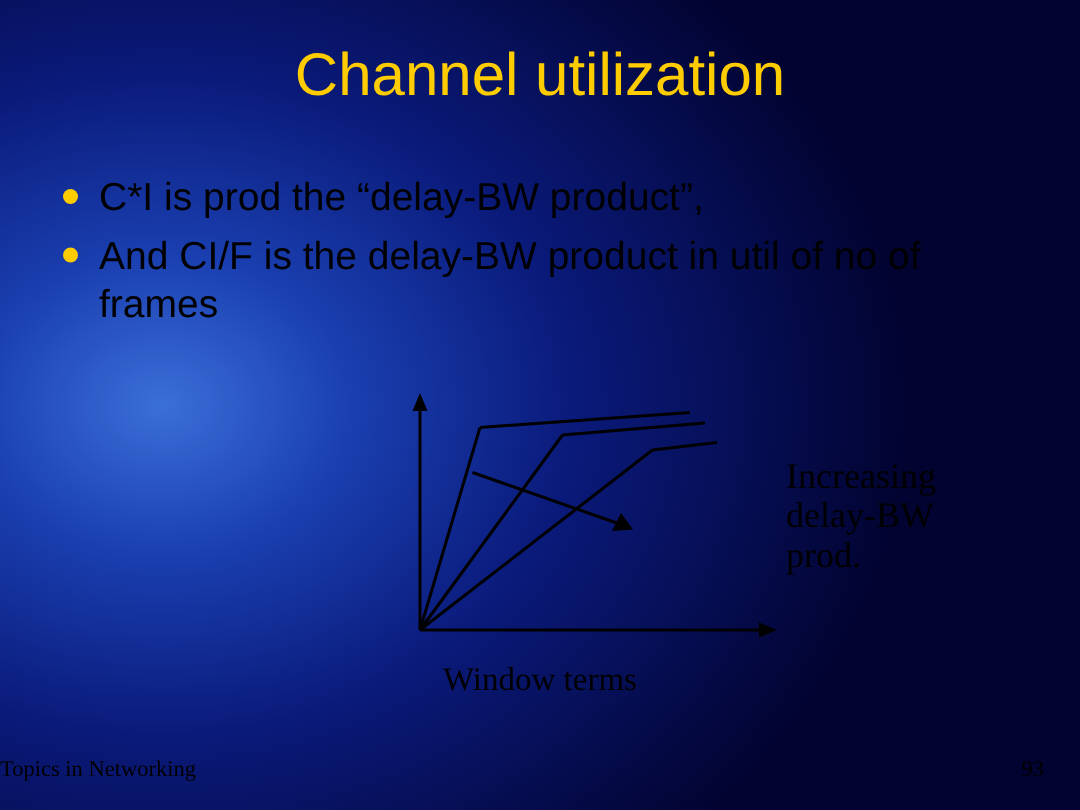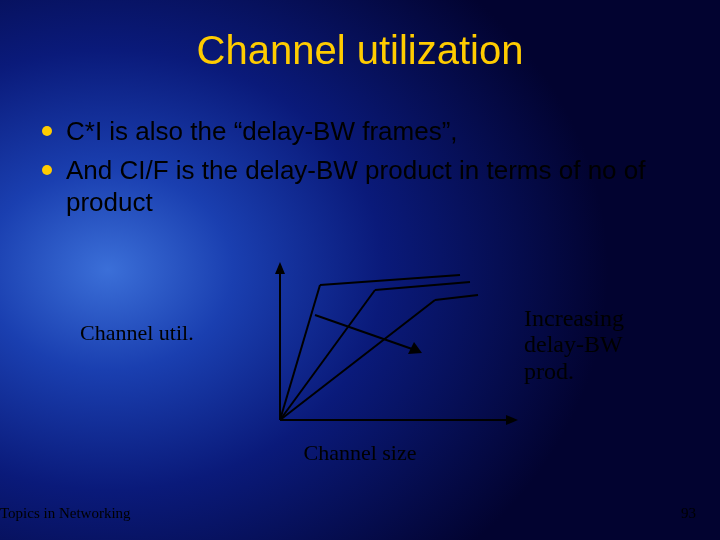--- a/index.html
+++ b/index.html
@@ -102,25 +102,24 @@
   }
 </style>
 </head>
 <body>
 
 <div class="slide">
 
   <div class="title">Channel utilization</div>
 
   <div class="bullets">
-    <div class="bullet">C*I is also the “delay-BW frames”,</div>
-    <div class="bullet">And CI/F is the delay-BW product in terms of no of product</div>
+    <div class="bullet">C*I is prod the “delay-BW product”,</div>
+    <div class="bullet">And CI/F is the delay-BW product in util of no of frames</div>
   </div>
 
-  <div class="y-axis-label">Channel util.</div>
 
   <div class="chart-area">
     <svg width="260" height="170" viewBox="0 0 260 170">
 
       <line x1="20" y1="10" x2="20" y2="160" stroke="#000" stroke-width="2"></line>
       <polygon points="20,2 15,14 25,14" fill="#000"></polygon>
 
       <line x1="20" y1="160" x2="250" y2="160" stroke="#000" stroke-width="2"></line>
       <polygon points="258,160 246,155 246,165" fill="#000"></polygon>
 
@@ -135,18 +134,18 @@
 
       <line x1="55" y1="55" x2="155" y2="90" stroke="#000" stroke-width="2"></line>
       <polygon points="162,93 148,94 154,82" fill="#000"></polygon>
     </svg>
   </div>
 
   <div class="annotation">
     <span>Increasing<br>delay-BW<br>prod.</span>
   </div>
 
-  <div class="x-axis-label">Channel size</div>
+  <div class="x-axis-label">Window terms</div>
 
   <div class="footer">Topics in Networking</div>
   <div class="page-num">93</div>
 
 </div>
 
 </body></html>

